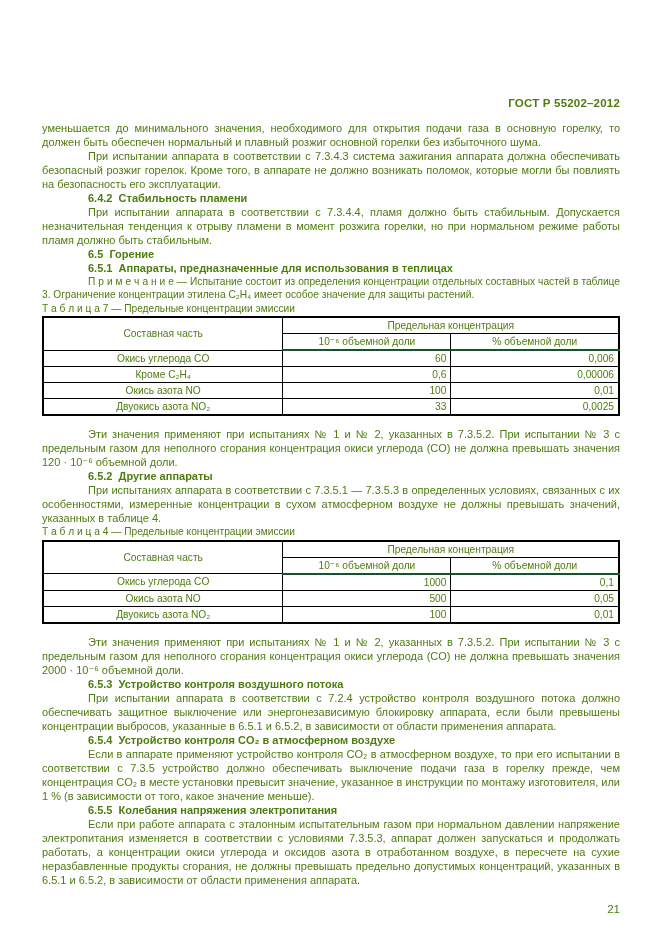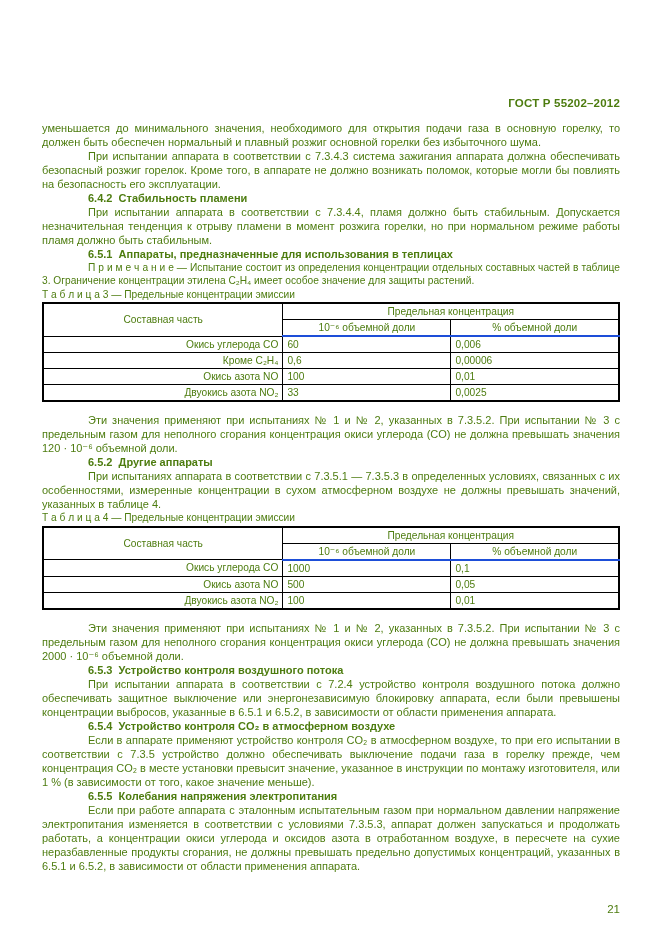--- a/index.html
+++ b/index.html
@@ -70,23 +70,23 @@
   table.limits-table td {
     border: 1px solid #000;
     padding: 1px 4px;
     line-height: 13px;
     overflow: hidden;
   }
   td.col-component { width: 40%; }
   td.col-ppm { width: 27.5%; }
   td.col-pct { width: 32.5%; }
   td.head { text-align: center; vertical-align: middle; }
-  tr.subhead td { border-bottom: 2px solid #1d4ed8; }
-  td.cell-name { text-align: right; }
-  td.cell-num { text-align: left; }
+  tr.subhead td { border-bottom: 2px solid #14532d; }
+  td.cell-name { text-align: center; }
+  td.cell-num { text-align: right; }
   .spaced-top { margin-top: 10px !important; }
   .page-number {
     position: absolute;
     bottom: 57px;
     right: 41px;
     font-size: 11.5px;
     text-align: center;
   }
 </style>
 </head>
@@ -97,24 +97,25 @@
   <div class="doc-header">ГОСТ Р 55202–2012</div>
 
   <div class="content">
 
     <p>уменьшается до минимального значения, необходимого для открытия подачи газа в основную горелку, то должен быть обеспечен нормальный и плавный розжиг основной горелки без избыточного шума.</p>
     <p class="indent">При испытании аппарата в соответствии с 7.3.4.3 система зажигания аппарата должна обеспечивать безопасный розжиг горелок. Кроме того, в аппарате не должно возникать поломок, которые могли бы повлиять на безопасность его эксплуатации.</p>
 
     <p class="heading">6.4.2  Стабильность пламени</p>
     <p class="indent">При испытании аппарата в соответствии с 7.3.4.4, пламя должно быть стабильным. Допускается незначительная тенденция к отрыву пламени в момент розжига горелки, но при нормальном режиме работы пламя должно быть стабильным.</p>
 
+    <p class="heading">6.5  Горение</p>
     <p class="heading">6.5.1  Аппараты, предназначенные для использования в теплицах</p>
     <p class="note">П р и м е ч а н и е — Испытание состоит из определения концентрации отдельных составных частей в таблице 3. Ограничение концентрации этилена C₂H₄ имеет особое значение для защиты растений.</p>
 
-    <p class="table-caption">Т а б л и ц а 3 — Предельные концентрации эмиссии</p>
+    <p class="table-caption">Т а б л и ц а 7 — Предельные концентрации эмиссии</p>
     <table class="limits-table">
       <tbody>
         <tr>
           <td class="col-component head" rowspan="2">Составная часть</td>
           <td class="head" colspan="2">Предельная концентрация</td>
         </tr>
         <tr class="subhead">
           <td class="col-ppm head">10⁻⁶ объемной доли</td>
           <td class="col-pct head">% объемной доли</td>
         </tr>

